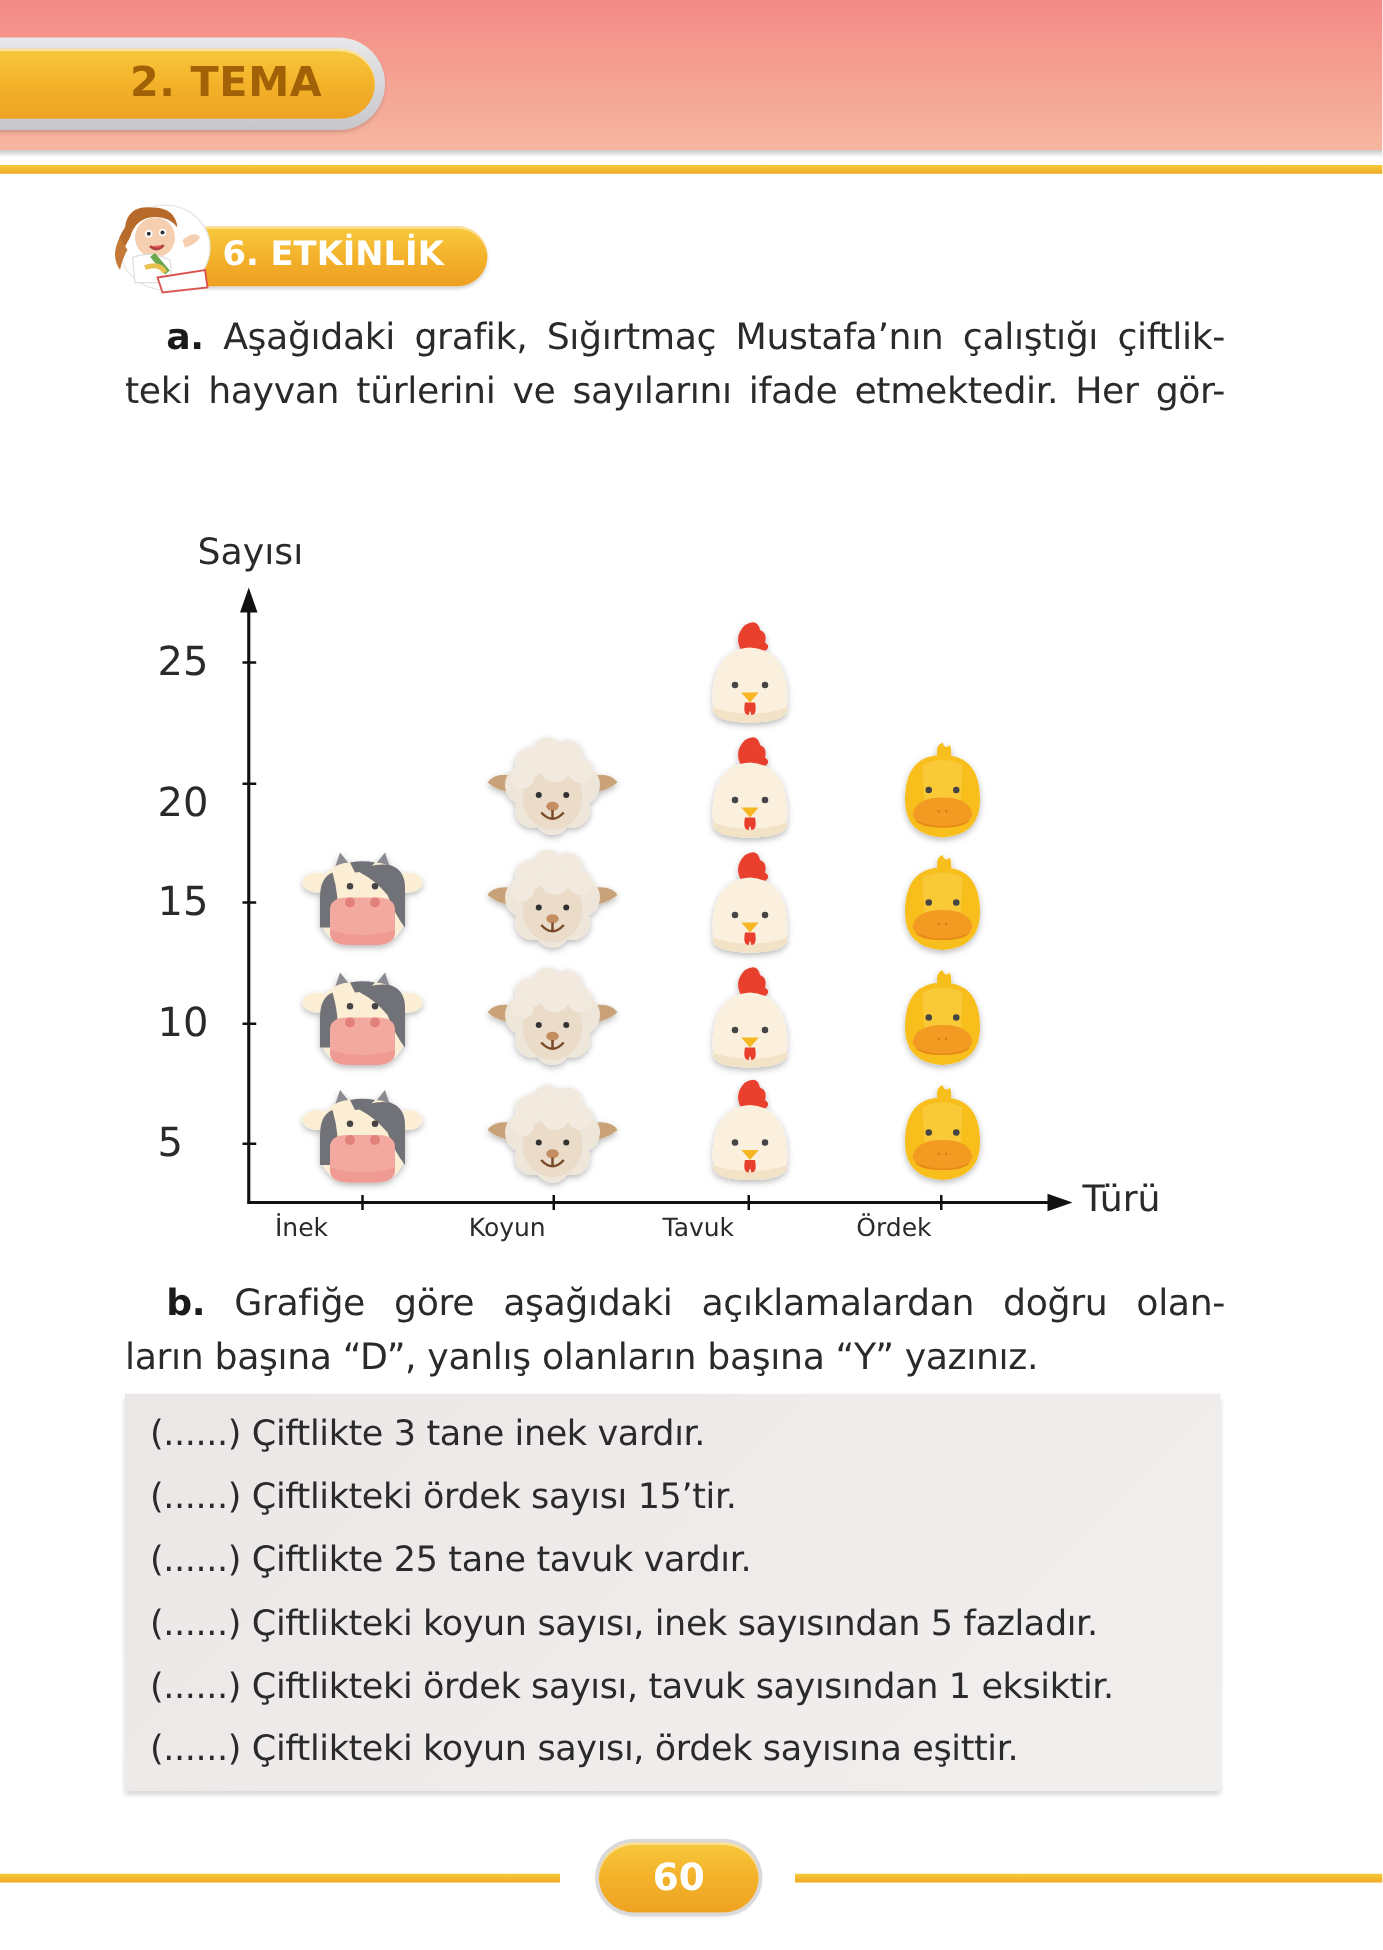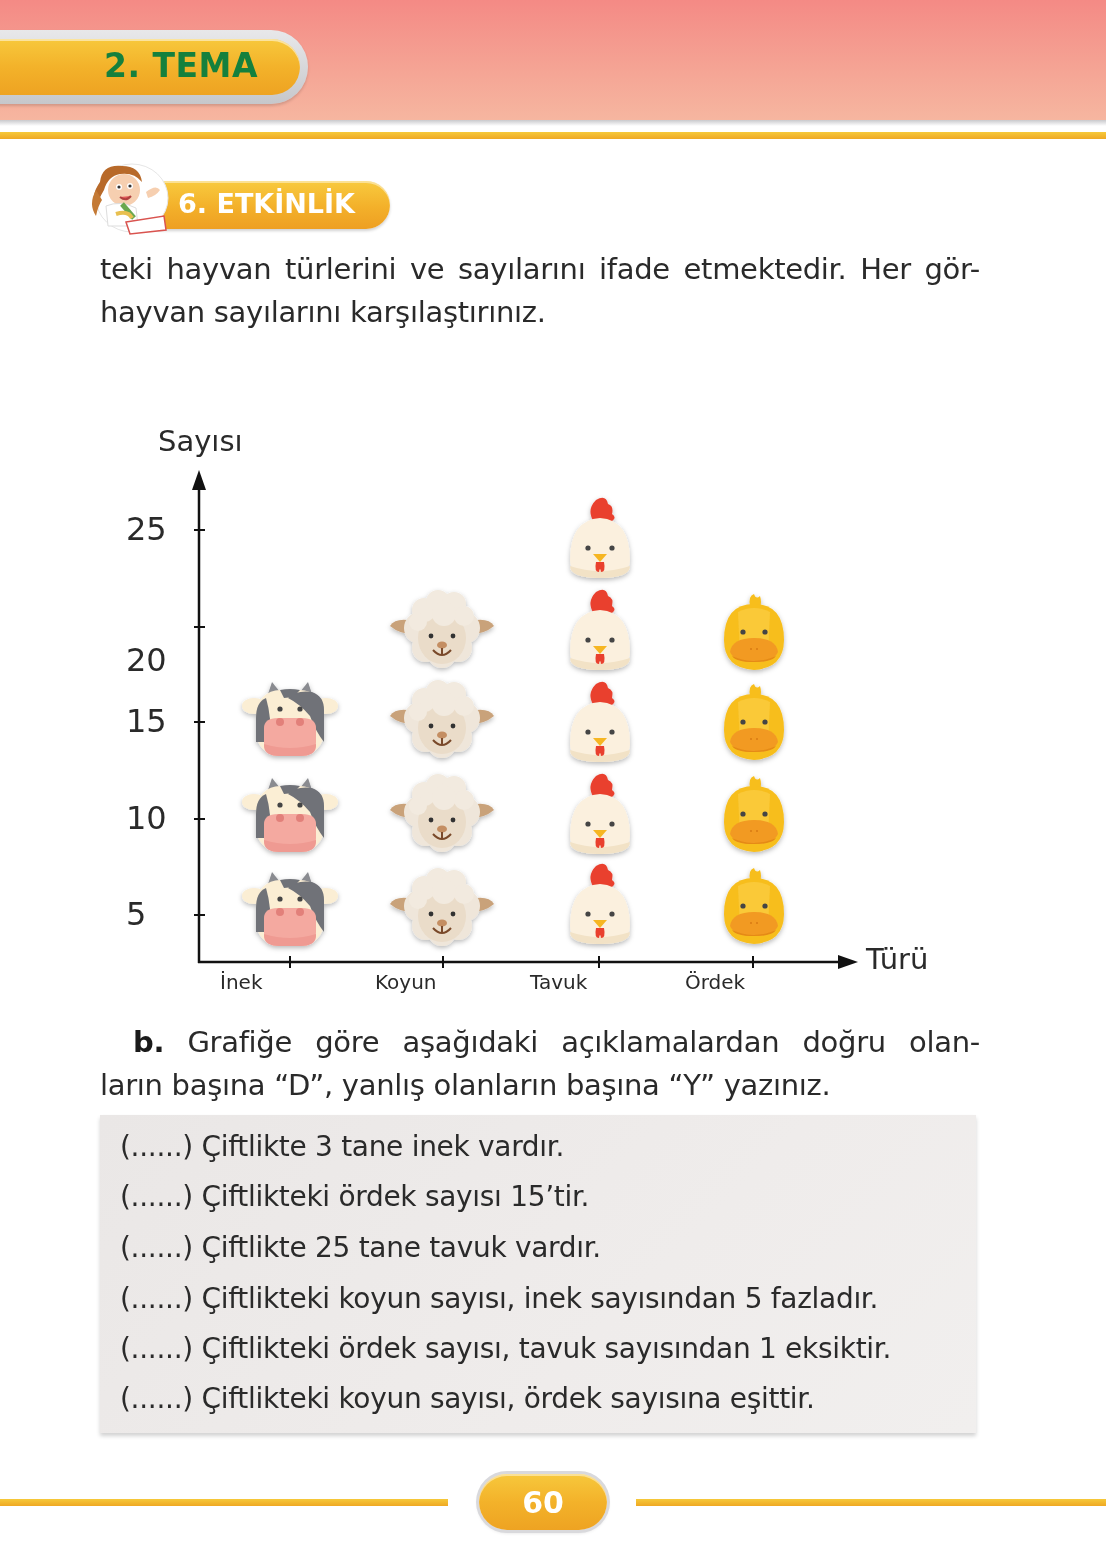--- a/index.html
+++ b/index.html
@@ -31,21 +31,21 @@
   .tema-pill {
     position:absolute; left:-40px; top:39px; width:340px; height:56px;
     border-radius:28px;
     background:linear-gradient(#f7c83c 0%, #f3b22a 50%, #eea322 100%);
     box-shadow:inset 0 2px 0 rgba(255,255,255,0.5);
     display:flex; align-items:center; justify-content:flex-start;
   }
   .tema-label {
     position:absolute; left:104px; top:46px;
     font-family:"DejaVu Sans", sans-serif; font-weight:bold;
-    font-size:33px; color:#15803d; letter-spacing:0.5px;
+    font-size:33px; color:#a16207; letter-spacing:0.5px;
   }
 
   
   .etk-pill {
     position:absolute; left:140px; top:181px; width:250px; height:48px;
     border-radius:24px;
     background:linear-gradient(#f8ca3e 0%, #f3b02a 55%, #ee9f22 100%);
     box-shadow:0 2px 3px rgba(0,0,0,0.18), inset 0 2px 0 rgba(255,255,255,0.45);
   }
   .etk-label {
@@ -132,22 +132,22 @@
   <path d="M34 37 Q40 42 45 36" stroke="#b04040" stroke-width="2" fill="#e35a5a"></path>
   <path d="M20 46 Q34 40 50 48 L52 66 L22 66Z" fill="#ffffff" stroke="#ddd" stroke-width="1"></path>
   <path d="M36 44 L48 58" stroke="#6aa84f" stroke-width="5"></path>
   <path d="M30 54 Q42 50 46 58" stroke="#e8c050" stroke-width="4" fill="none"></path>
   <path d="M60 32 Q70 24 74 30 Q70 36 62 38Z" fill="#f6cfb0"></path>
   <path d="M40 62 L78 56 L80 70 L44 74Z" fill="#fff" stroke="#d9534f" stroke-width="1.5"></path>
 </svg>
 <div class="etk-label">6. ETKİNLİK</div>
 
 <div class="para para-a">
+  <span class="line indent"><span class="lead">a.</span><span> Aşağıdaki grafik, Sığırtmaç Mustafa’nın çalıştığı çiftlik-</span></span>
   <span class="line">teki hayvan türlerini ve sayılarını ifade etmektedir. Her gör-</span>
-  <span class="line last">hayvan sayılarını karşılaştırınız.</span>
 </div>
 
 <div class="chart">
   <div class="axis-title" style="left:158px; top:424px;">Sayısı</div>
   <div class="axis-title" style="left:866px; top:942px;">Türü</div>
 
   <svg style="position:absolute;left:0;top:0" width="1106" height="1020">
 
     <line x1="199" y1="484" x2="199" y2="963" stroke="#111" stroke-width="2.5"></line>
     <polygon points="199,470 192,490 206,490" fill="#111"></polygon>
@@ -288,21 +288,21 @@
       </g>
     <g>
         <use href="#duck" x="754" y="724"></use>
       </g>
     <g>
         <use href="#duck" x="754" y="634"></use>
       </g>
   </svg>
 
   <div class="tick-label" style="left:126px; top:510px;">25</div>
-  <div class="tick-label" style="left:126px; top:641px;">20</div>
+  <div class="tick-label" style="left:126px; top:623px;">20</div>
   <div class="tick-label" style="left:126px; top:702px;">15</div>
   <div class="tick-label" style="left:126px; top:799px;">10</div>
   <div class="tick-label" style="left:126px; top:895px;">5</div>
 
   <div class="cat-label" style="left:220px; top:970px;">İnek</div>
   <div class="cat-label" style="left:375px; top:970px;">Koyun</div>
   <div class="cat-label" style="left:530px; top:970px;">Tavuk</div>
   <div class="cat-label" style="left:685px; top:970px;">Ördek</div>
 </div>
 

